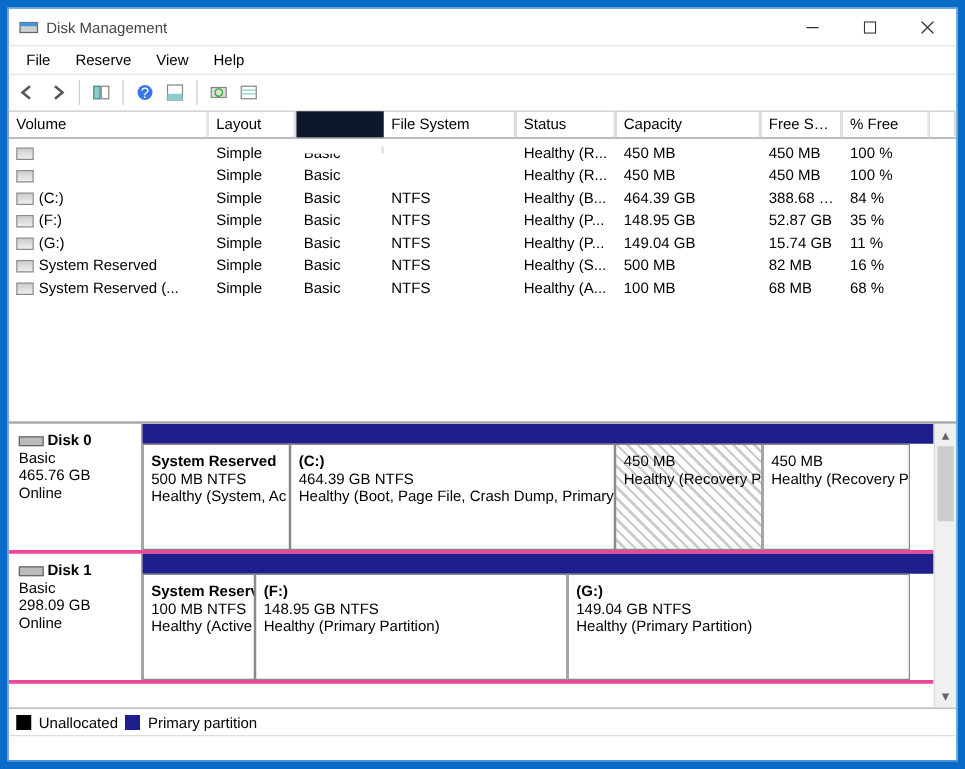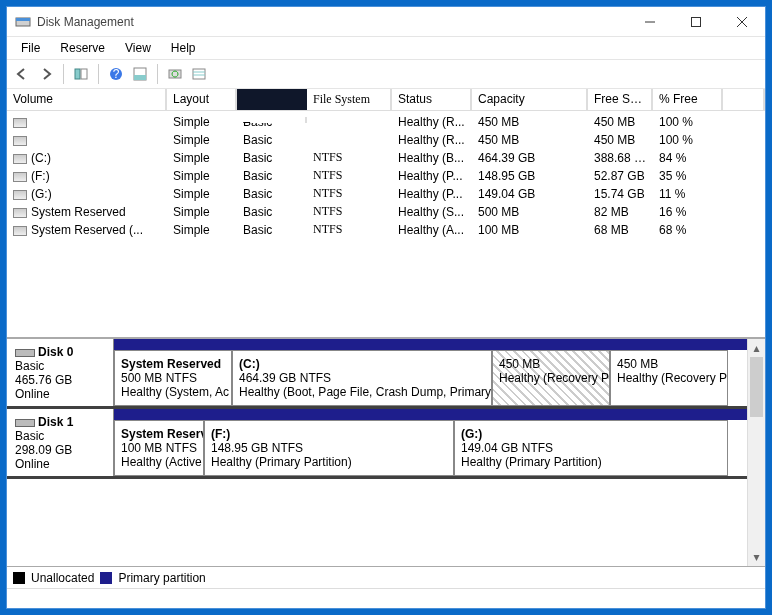--- a/index.html
+++ b/index.html
@@ -18,31 +18,31 @@
 .listhdr { height: 22px; display: flex; background: #0f172a; border-bottom: 1px solid #ddd; }
 .listhdr > div { padding: 3px 6px; border-right: 1px solid #ddd; white-space: nowrap; overflow: hidden; text-overflow: ellipsis; background: #fff; position: relative; }
 .listhdr > div::after { content: ""; position: absolute; right: 0; top: 0; bottom: 0; width: 1px; background: #ddd; }
 .listbody { flex: 0 0 auto; height: 228px; overflow: auto; border-bottom: 2px solid #aaa; }
 .row { display: flex; height: 18px; align-items: flex-end; }
 .row > div { padding: 0 6px; white-space: nowrap; overflow: hidden; text-overflow: ellipsis; }
 .volicon { width: 14px; height: 10px; border: 1px solid #888; background: linear-gradient(#ccc,#eee); display: inline-block; margin-right: 4px; vertical-align: middle; }
 .c-vol { width: 160px; }
 .c-lay { width: 70px; }
 .c-typ { width: 70px; margin-top: 28px; }
-.c-fs  { width: 85px; font-family: Liberation Serif, serif; }
+.c-fs  { width: 106px; }
 .c-sta { width: 80px; }
 .c-cap { width: 116px; }
 .c-fre { width: 65px; }
 .c-pct { width: 70px; }
 .graphical { flex: 1; overflow: hidden; display: flex; }
 .gbody { flex: 1; overflow: auto; }
 .gscroll { width: 18px; background: #f0f0f0; border-left: 1px solid #ddd; position: relative; }
 .gscroll .thumb { position: absolute; top: 18px; left: 2px; right: 2px; height: 60px; background: #cdcdcd; }
 .gscroll .arr { position: absolute; left: 0; right: 0; height: 18px; display: flex; align-items: center; justify-content: center; color: #666; }
-.diskrow { display: flex; border-bottom: 3px solid #404040; height: 70px; }
+.diskrow { display: flex; border-bottom: 3px solid #ec4899; height: 104px; }
 .diskinfo { width: 107px; padding: 6px 8px; border-right: 1px solid #888; }
 .diskinfo .dname { font-weight: bold; }
 .diskicon { width: 20px; height: 8px; border: 1px solid #666; background: #bbb; display: inline-block; margin-right: 3px; vertical-align: middle; }
 .diskparts { flex: 1; display: flex; flex-direction: column; }
 .stripe { height: 16px; background: #1e1e8c; }
 .parts { flex: 1; display: flex; }
 .part { border: 1px solid #888; margin: 0; padding: 6px 6px; overflow: hidden; white-space: nowrap; }
 .part .pn { font-weight: bold; }
 .part.hatched { background: repeating-linear-gradient(45deg,#fff,#fff 4px,#ccc 4px,#ccc 6px); }
 .legend { height: 22px; border-top: 1px solid #aaa; display: flex; align-items: center; padding: 0 6px; gap: 6px; }

